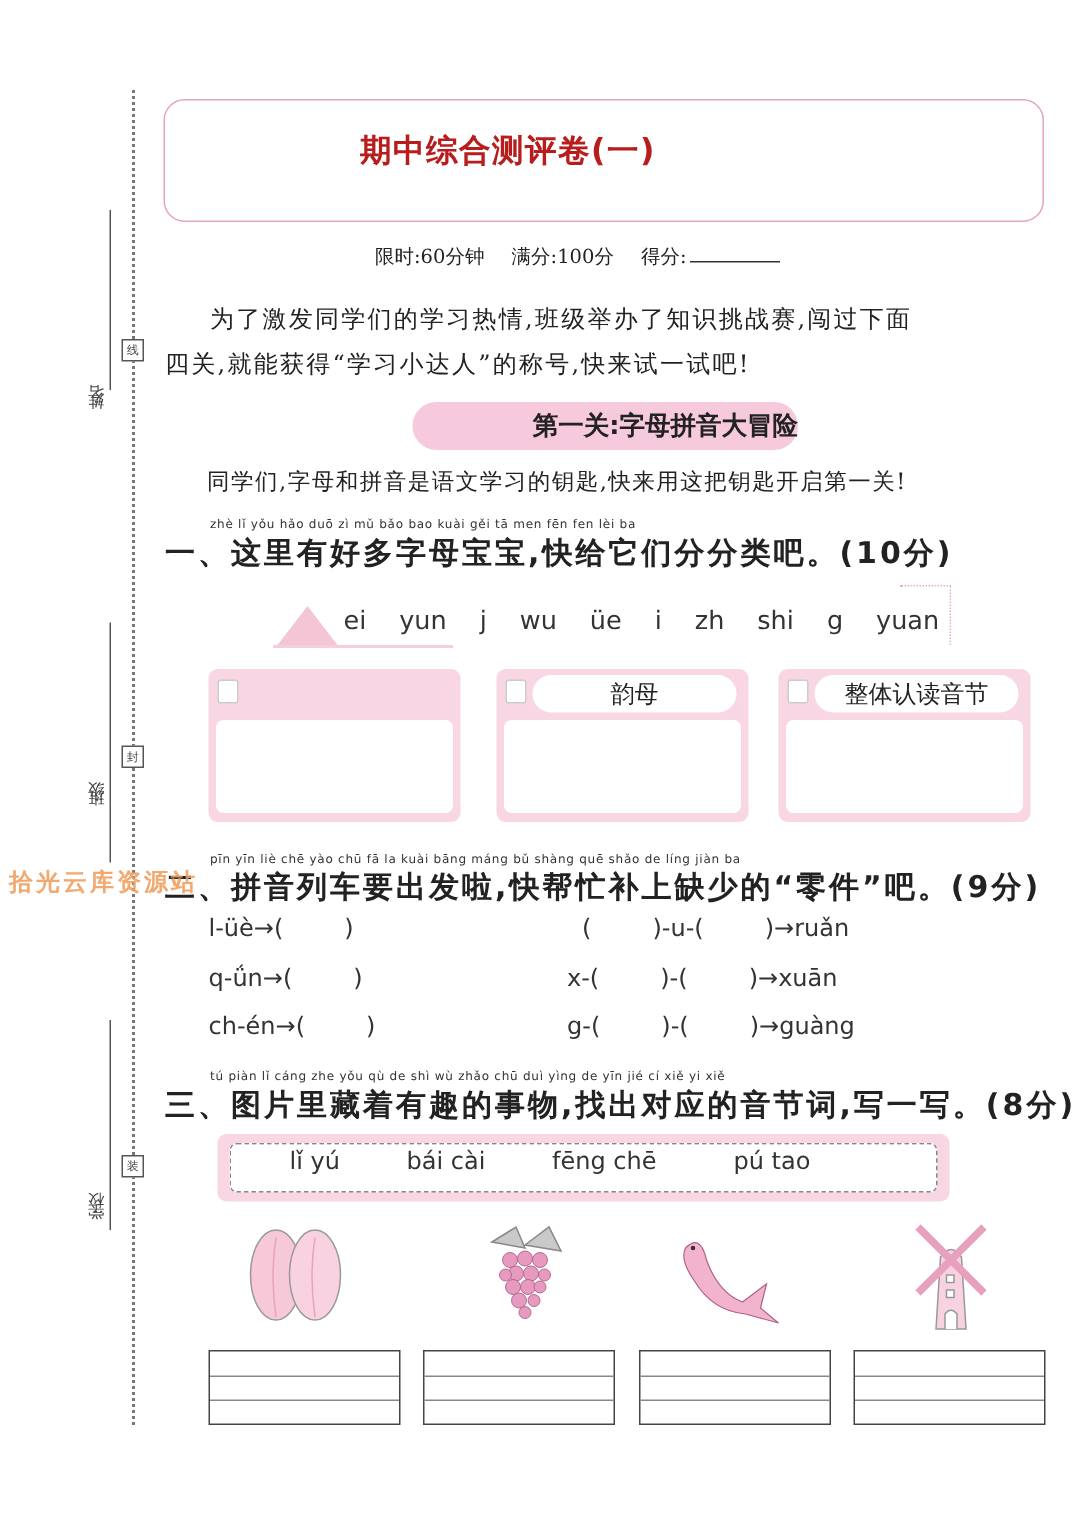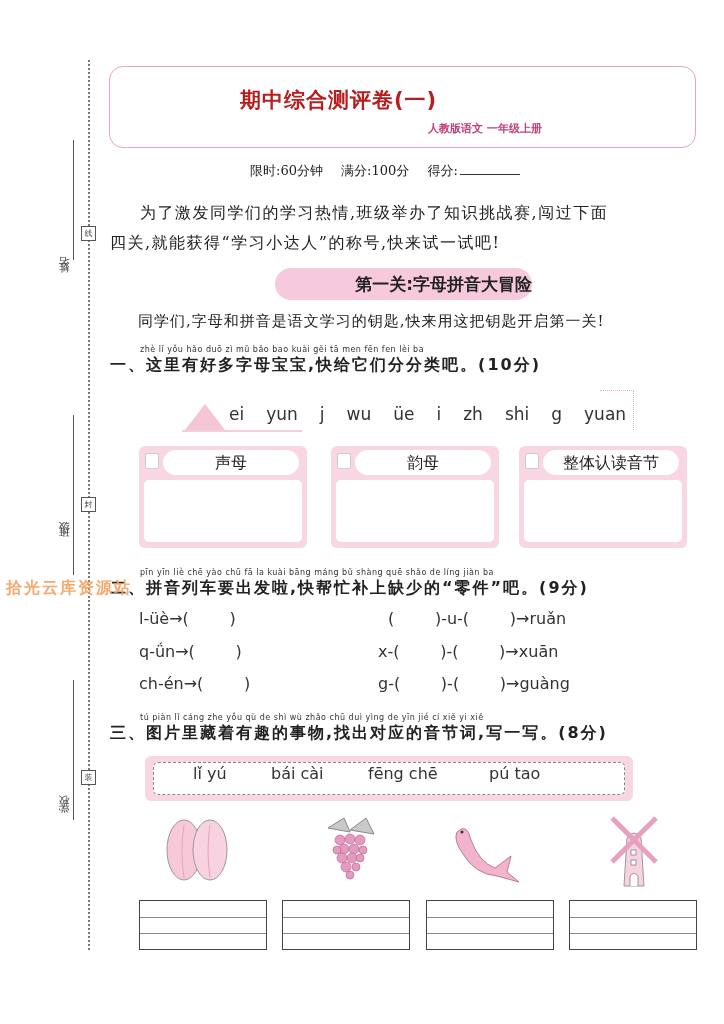--- a/index.html
+++ b/index.html
@@ -23,21 +23,21 @@
   .meta-line .score-blank { display: inline-block; width: 60px; border-bottom: 1px solid #333; margin-left: 2px; }
 
   .intro { position: absolute; left: 140px; top: 198px; width: 560px; font-family: "DejaVu Serif", serif; font-size: 16px; line-height: 30px; color: #222; letter-spacing: 1.5px; }
   .intro .l2 { margin-left: -30px; }
 
   .level-pill { position: absolute; left: 275px; top: 268px; width: 257px; height: 32px; background: #f7c9dc; border-radius: 16px; text-align: right; font-size: 17px; font-weight: bold; line-height: 32px; color: #222; }
 
   .lead { position: absolute; left: 138px; top: 312px; font-family: "DejaVu Serif", serif; font-size: 15px; color: #222; letter-spacing: 1px; }
 
   .q-pinyin { position: absolute; font-size: 8px; color: #333; white-space: nowrap; letter-spacing: 0.5px; }
-  .q-title { position: absolute; font-size: 16px; font-weight: bold; color: #222; white-space: nowrap; letter-spacing: 2px; }
+  .q-title { position: absolute; font-size: 20px; font-weight: bold; color: #222; white-space: nowrap; letter-spacing: 2px; }
 
   
   .letters-row { position: absolute; left: 229px; top: 404px; display: flex; gap: 0; font-size: 17px; color: #333; }
   .letters-row span { margin-right: 22px; }
   .mountain { position: absolute; left: 185px; top: 404px; width: 0; height: 0; border-left: 20px solid transparent; border-right: 20px solid transparent; border-bottom: 26px solid #f4c5d5; }
   .ground { position: absolute; left: 182px; top: 430px; width: 120px; height: 2px; background: #f1cfdc; }
   .deco-branch { position: absolute; left: 600px; top: 390px; width: 34px; height: 40px; border-right: 1px dotted #e2b2c5; border-top: 1px dotted #e2b2c5; }
 
   
   .cat-box { position: absolute; top: 446px; width: 168px; height: 102px; background: #f9d6e3; border-radius: 6px; }
@@ -67,21 +67,20 @@
 <div class="margin-label" style="top:260px;">姓名:</div>
 <div class="margin-label" style="top:525px;">班级:</div>
 <div class="margin-label" style="top:800px;">学校:</div>
 <div class="bind-mark" style="top:226px;">线</div>
 <div class="bind-mark" style="top:497px;">封</div>
 <div class="bind-mark" style="top:770px;">装</div>
 <div class="watermark">拾光云库资源站</div>
 
 <div class="header-card">
   <div class="title">期中综合测评卷(一)</div>
-  <div class="subtitle">人教版语文  一年级上册</div>
 </div>
 
 <div class="meta-line">
   <span>限时:60分钟</span>
   <span>满分:100分</span>
   <span><span style="margin:0;">得分:</span><span class="score-blank"></span></span>
 </div>
 
 <div class="intro">
   <div>为了激发同学们的学习热情,班级举办了知识挑战赛,闯过下面</div>
@@ -105,21 +104,20 @@
   <span>üe</span>
   <span>i</span>
   <span>zh</span>
   <span>shi</span>
   <span>g</span>
   <span>yuan</span>
 </div>
 
 <div class="cat-box" style="left:139px;">
   <div class="bag"></div>
-  <div class="cat-label">声母</div>
   <div class="cat-area"></div>
 </div>
 <div class="cat-box" style="left:331px;">
   <div class="bag"></div>
   <div class="cat-label">韵母</div>
   <div class="cat-area"></div>
 </div>
 <div class="cat-box" style="left:519px;">
   <div class="bag"></div>
   <div class="cat-label">整体认读音节</div>

